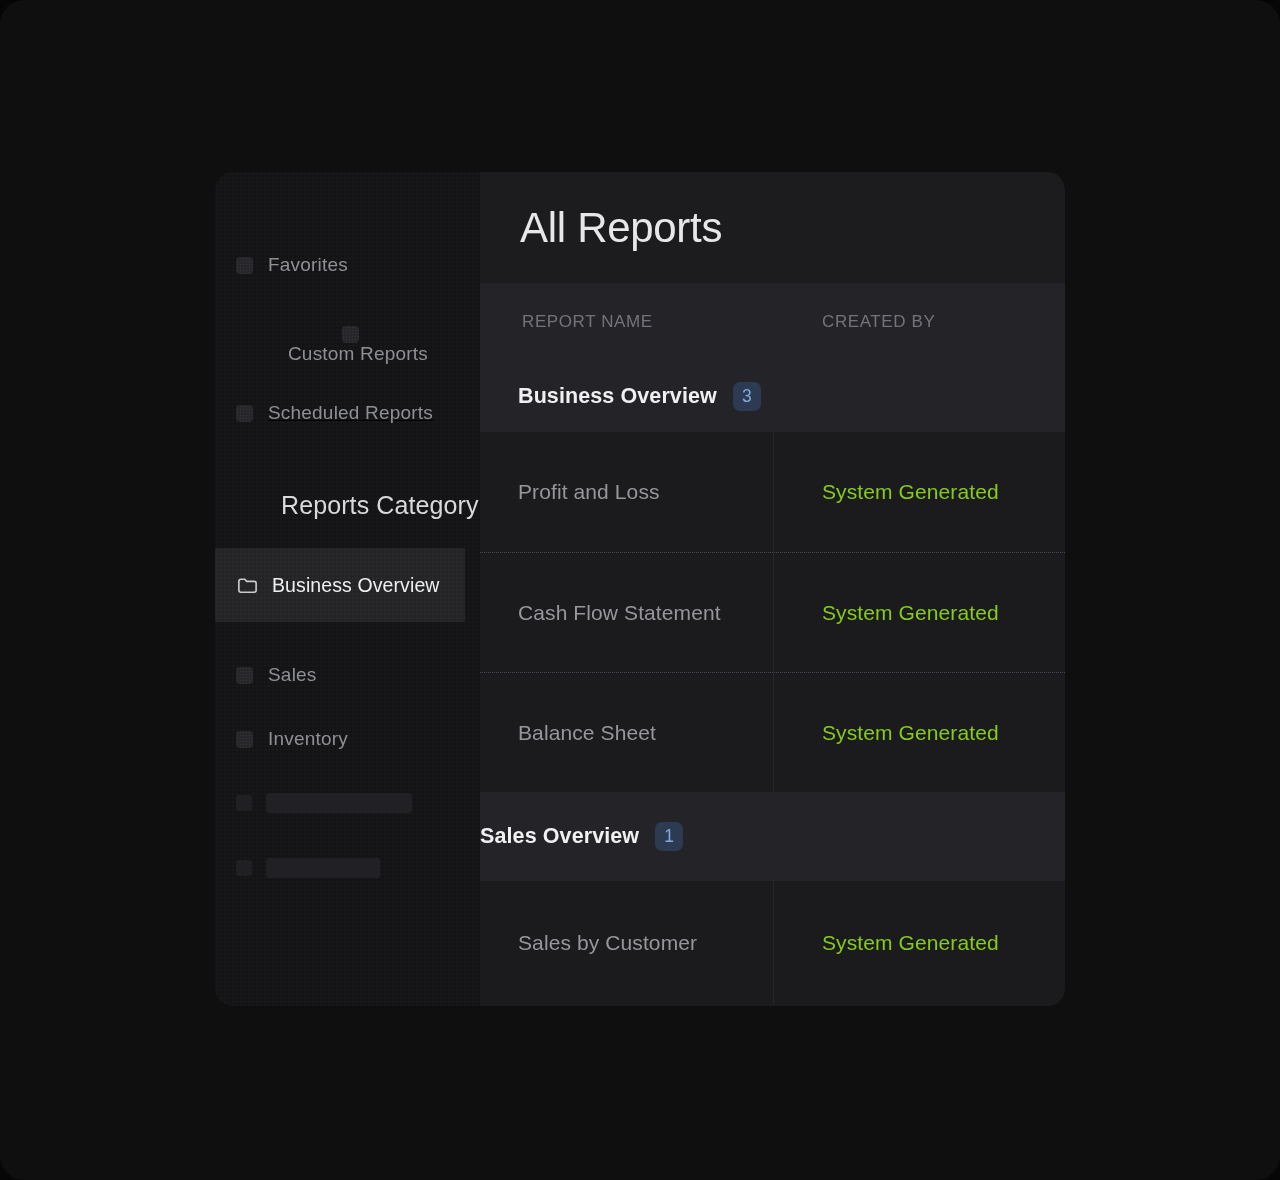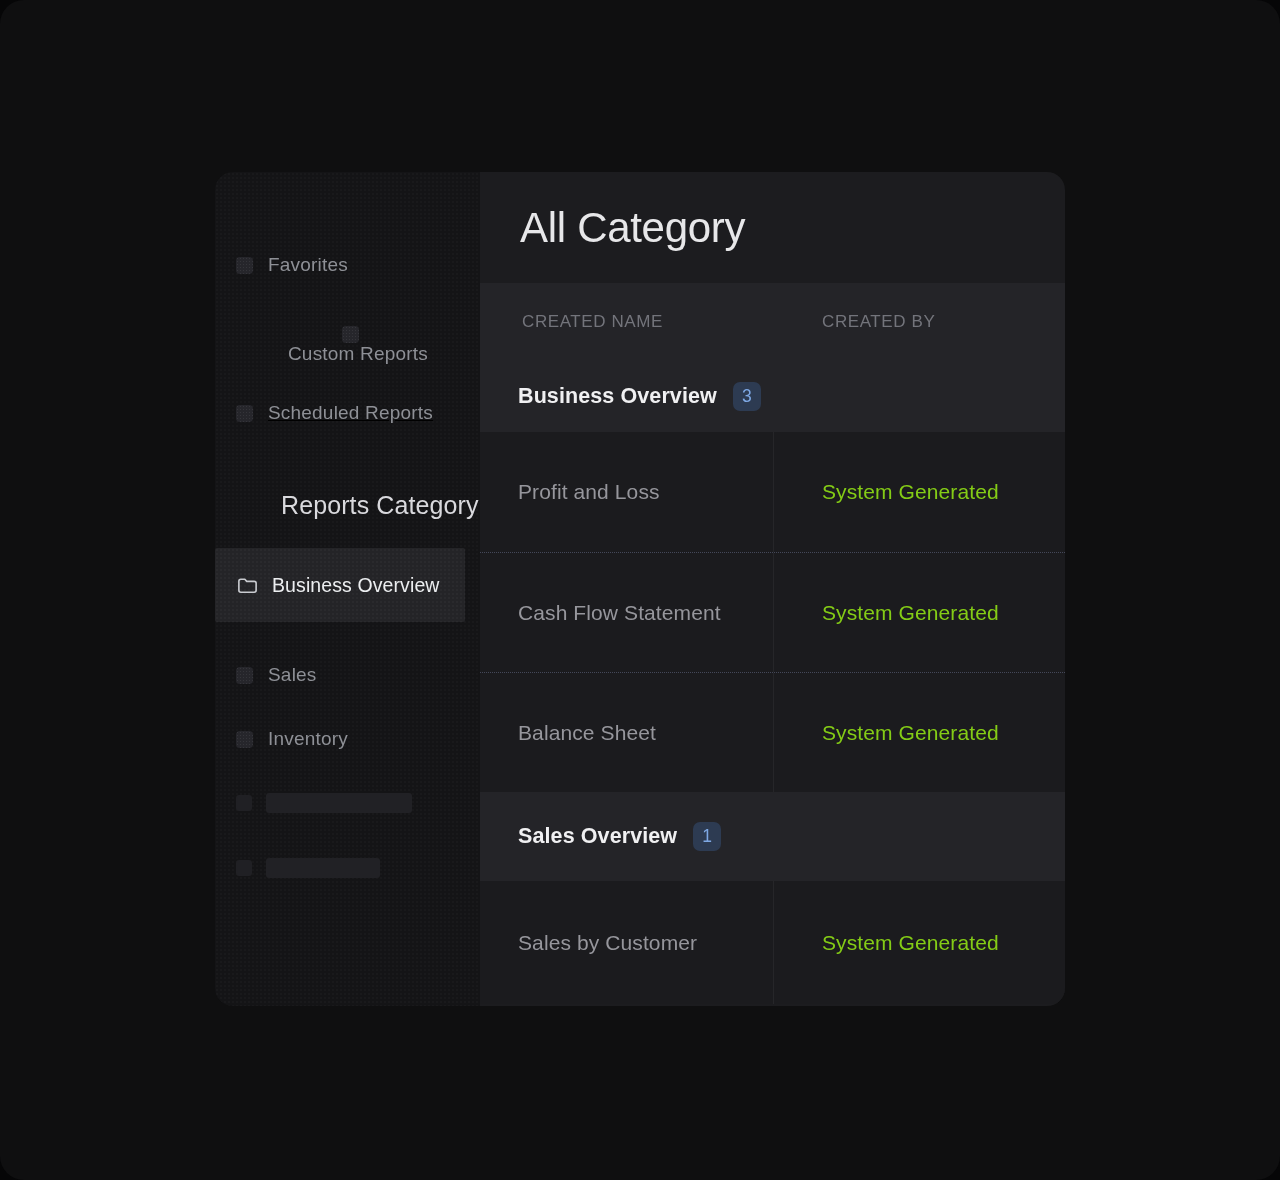--- a/index.html
+++ b/index.html
@@ -151,21 +151,20 @@
 
   .group-row {
     display: flex; align-items: center;
     padding-left: 38px;
   }
   .group-row-1 { height: 72px; }
   .group-band {
     height: 89px;
     background: #242428;
     display: flex; align-items: center;
-    padding-left: 38px;
   }
   .group-name {
     font-size: 21.5px;
     font-weight: 700;
     color: #f0f0f2;
     letter-spacing: 0.1px;
   }
   .count-badge {
     margin-left: 16px;
     min-width: 28px; height: 29px;
@@ -257,26 +256,26 @@
       <div class="skeleton-row skeleton-2">
         <span class="skel-sq"></span>
         <span class="skel-bar"></span>
       </div>
 
     </div>
 
     <div class="main">
 
       <div class="title-band">
-        <div class="page-title">All Category</div>
+        <div class="page-title">All Reports</div>
       </div>
 
       <div class="header-band">
         <div class="columns-row">
-          <div class="col-head col-head-name">CREATED NAME</div>
+          <div class="col-head col-head-name">REPORT NAME</div>
           <div class="col-head col-head-creator">CREATED BY</div>
         </div>
         <div class="group-row group-row-1">
           <span class="group-name">Business Overview</span>
           <span class="count-badge">3</span>
         </div>
       </div>
 
       <div class="data-row">
         <div class="cell-name">Profit and Loss</div>

